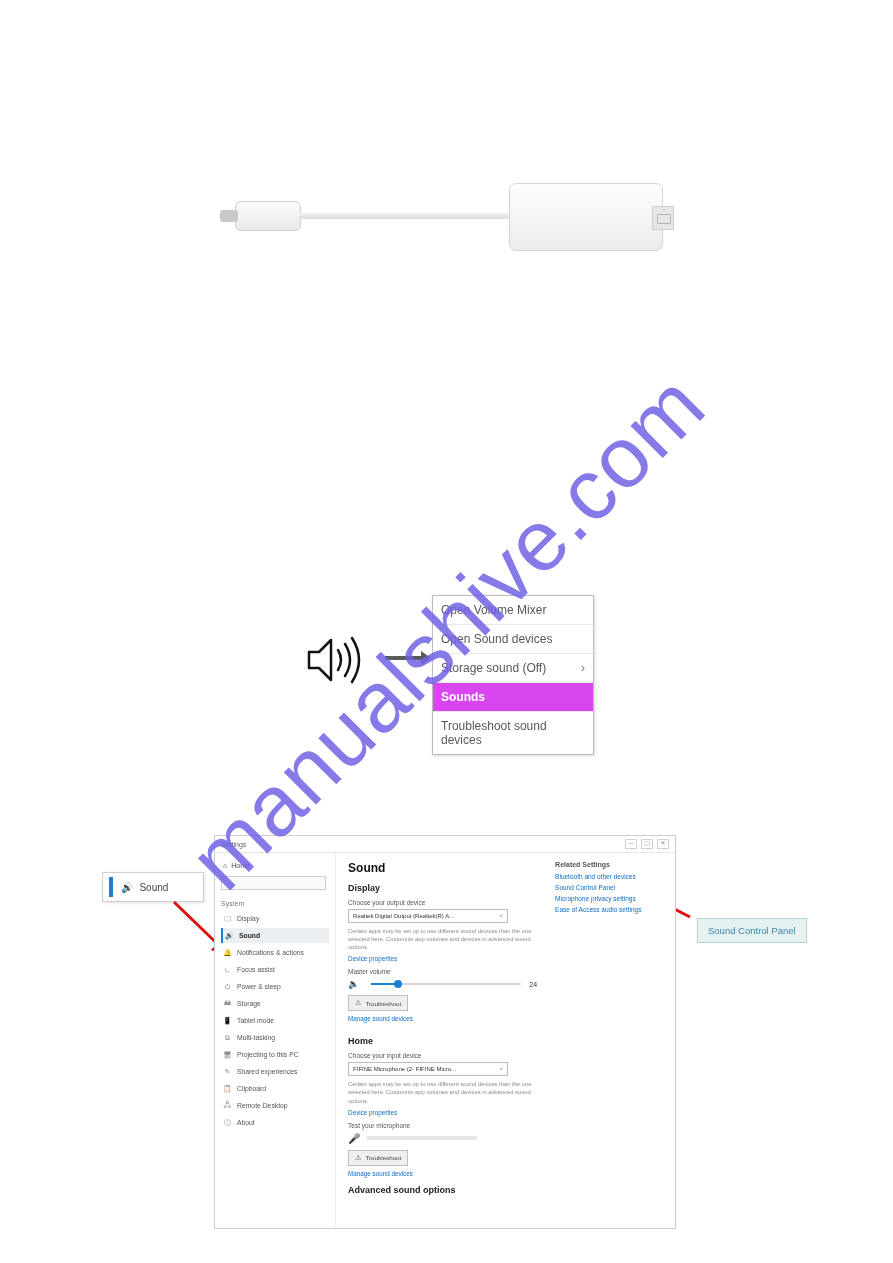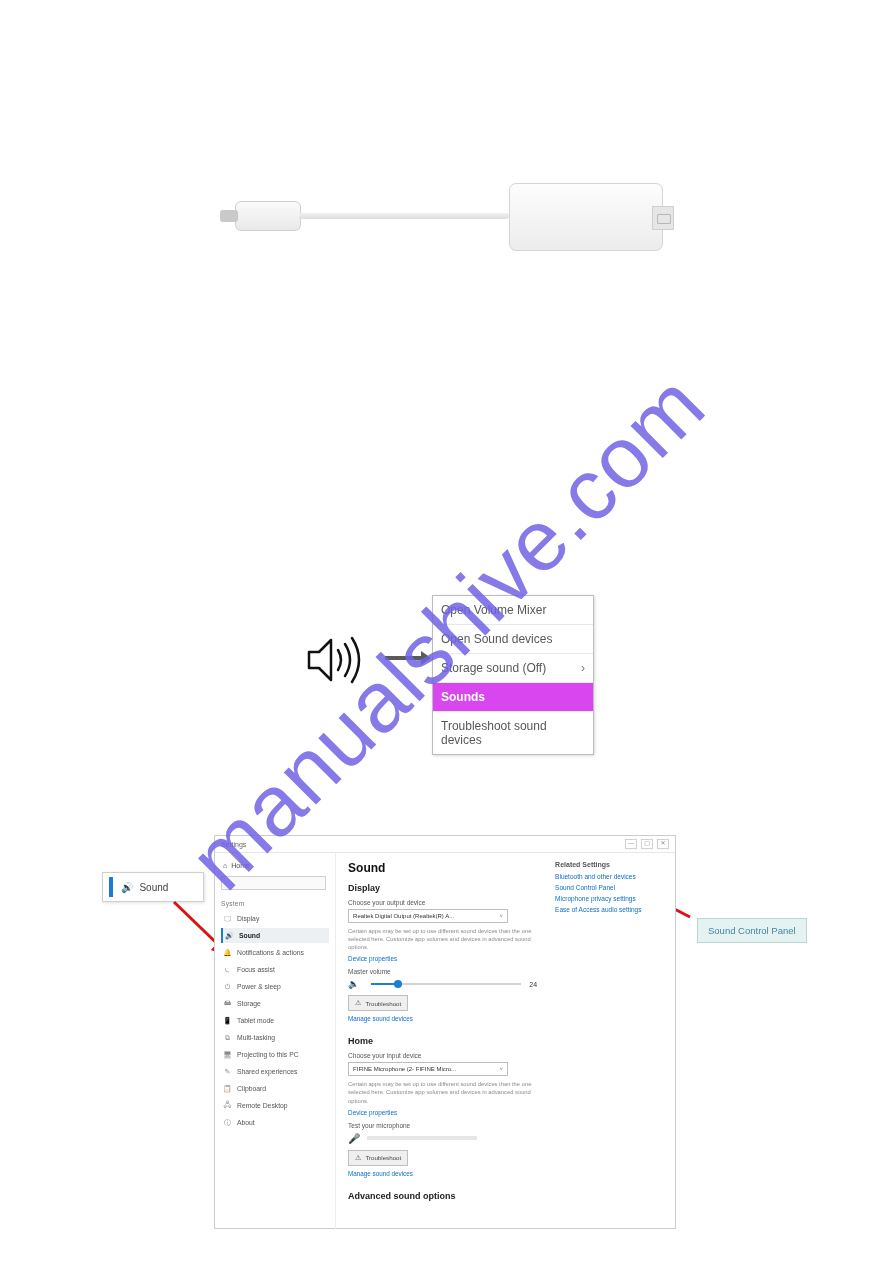--- a/index.html
+++ b/index.html
@@ -321,21 +321,21 @@
         <div class="mic-row">
           <span class="mic-ico">🎤</span>
           <div class="mic-bar"></div>
         </div>
         <div class="btn">
           <span class="bico">⚠</span>
           <span>Troubleshoot</span>
         </div>
         <div><span class="link small">Manage sound devices</span></div>
 
-        <div class="h2" style="margin-top:14px">Advanced sound options</div>
+        <div class="h2" style="margin-top:8px">Advanced sound options</div>
       </div>
 
       <div class="rel">
         <div class="rel-h">Related Settings</div>
         <a>Bluetooth and other devices</a>
         <a>Sound Control Panel</a>
         <a>Microphone privacy settings</a>
         <a>Ease of Access audio settings</a>
       </div>
     </div>

